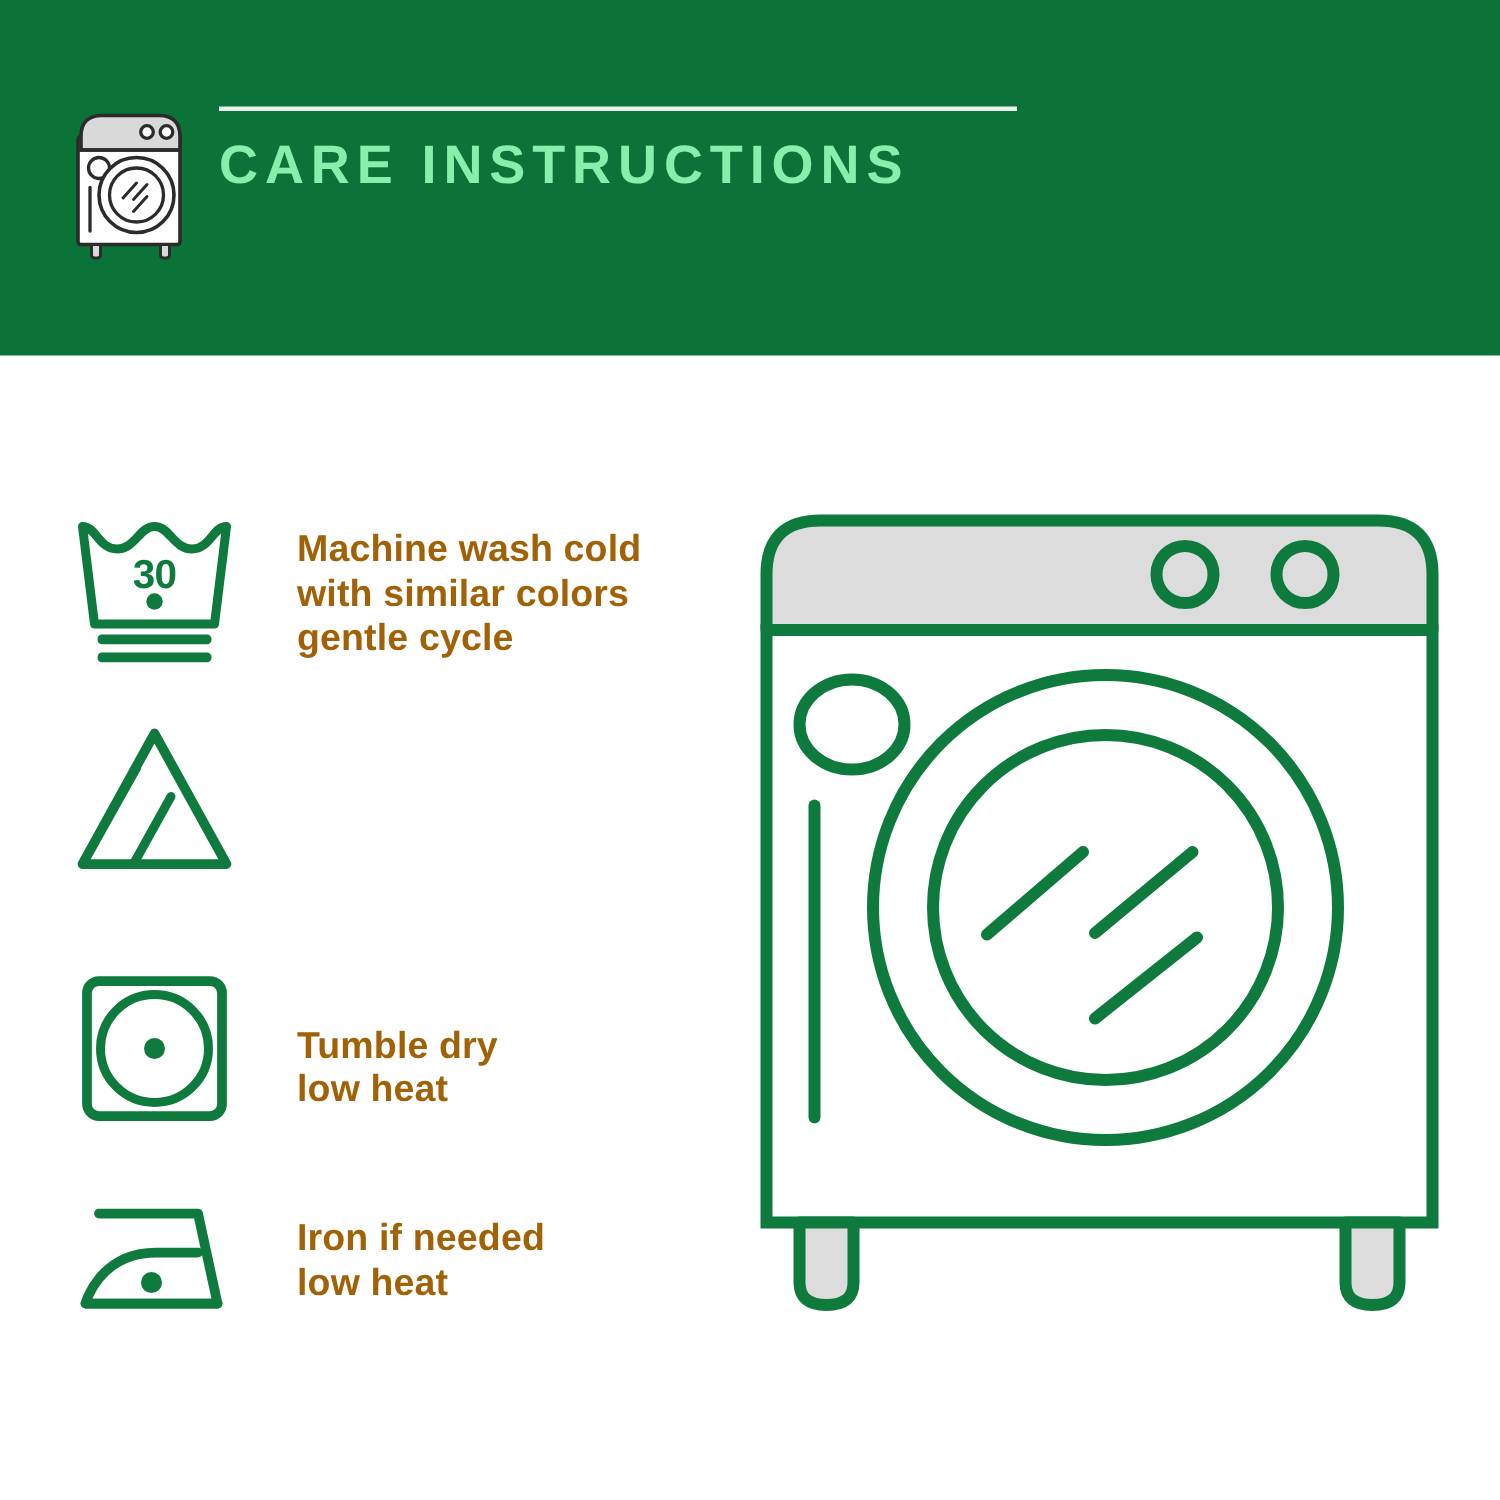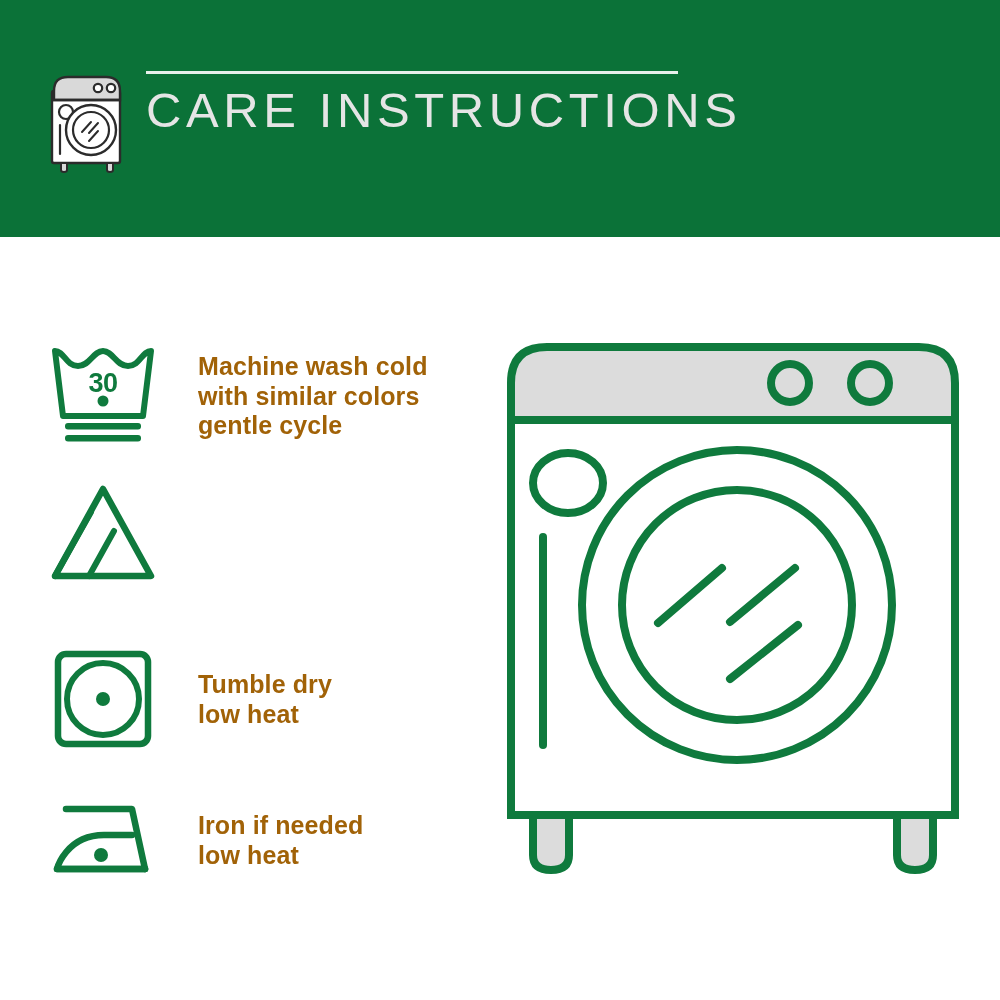--- a/index.html
+++ b/index.html
@@ -63,24 +63,24 @@
   #title-divider {
     width: 532px;
     height: 3px;
     background: #e8f1ec;
     margin-top: 9px;
     margin-bottom: 9px;
   }
 
   #title-line2 {
     font-family: "Liberation Sans", sans-serif;
-    font-size: 49px;
-    font-weight: 400;
+    font-size: 36px;
+    font-weight: 700;
     letter-spacing: 4.6px;
-    color: #e5e5e5;
+    color: #86efac;
     line-height: 54px;
     white-space: nowrap;
   }
 
   
   #care-list {
     position: absolute;
     left: 0;
     top: 237px;
     width: 480px;
@@ -112,21 +112,21 @@
     line-height: 29.5px;
     color: #a16207;
     letter-spacing: 0.1px;
     white-space: pre-line;
     flex: 1 1 auto;
   }
 
   
   #care-row-0 { top: 101px; }
   #care-row-1 { top: 242px; }
-  #care-row-2 { top: 405px; }
+  #care-row-2 { top: 405px; align-items: center; }
   #care-row-3 { top: 548px; }
 
   #care-row-0 .care-row-text { padding-top: 14px; }
   #care-row-1 .care-row-text { padding-top: 28px; }
   #care-row-2 .care-row-text { padding-top: 28px; }
   #care-row-3 .care-row-text { padding-top: 26px; }
 
   .wash-temp-label {
     position: absolute;
     left: 0;

